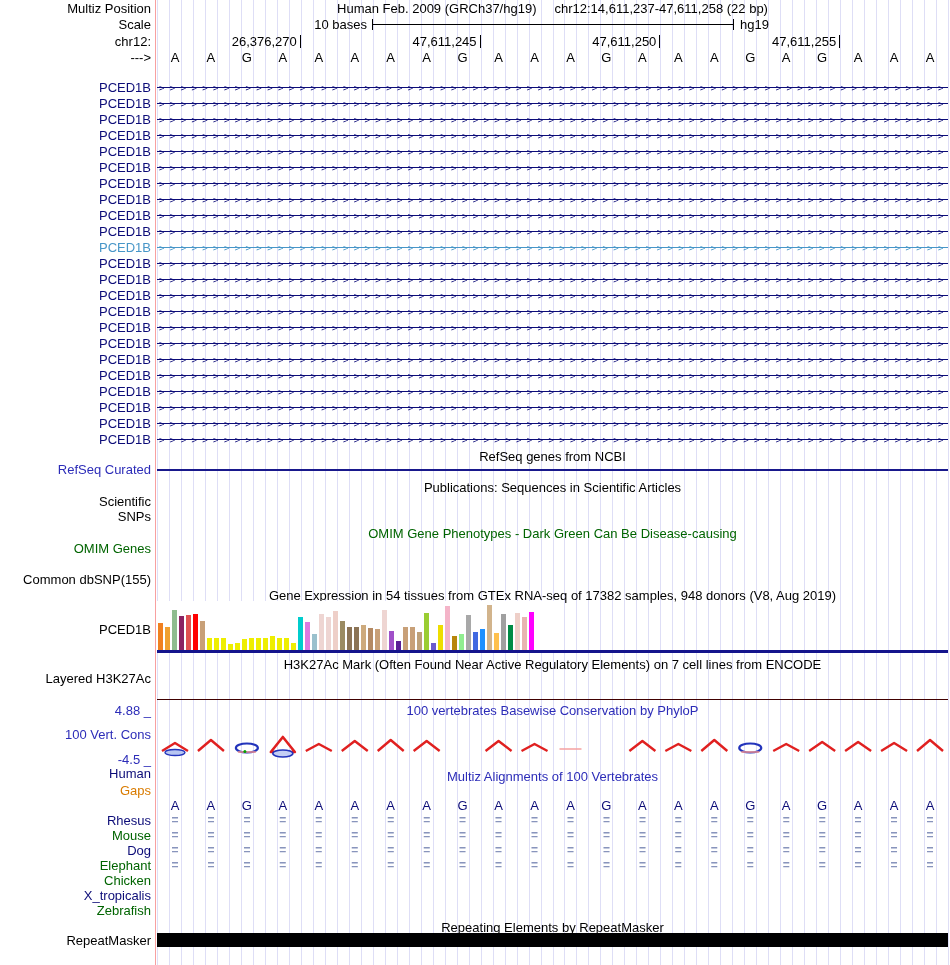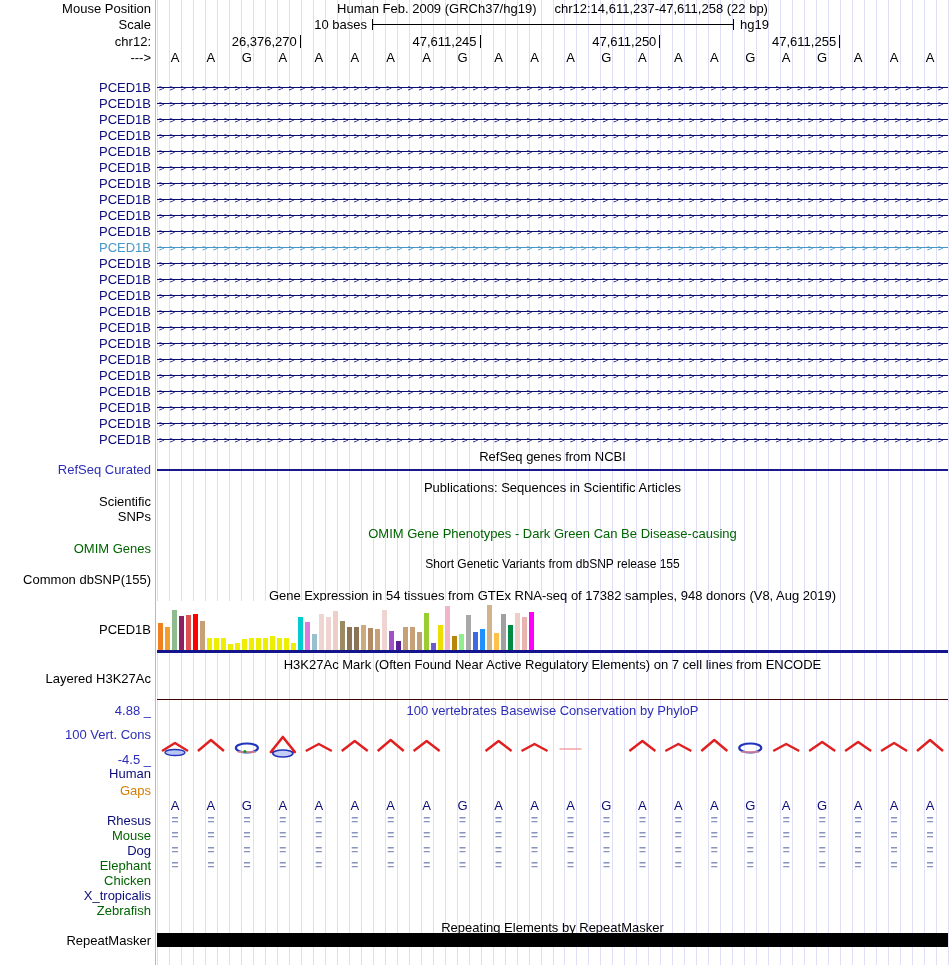--- a/index.html
+++ b/index.html
@@ -100,21 +100,21 @@
       <div class="gridline" style="left: 876.091px;"></div>
       <div class="gridline" style="left: 888.076px;"></div>
       <div class="gridline" style="left: 900.061px;"></div>
       <div class="gridline" style="left: 912.045px;"></div>
       <div class="gridline" style="left: 924.03px;"></div>
       <div class="gridline" style="left: 936.015px;"></div>
       <div class="gridline" style="left: 948px;"></div>
     </div>
   <div id="pink-line"></div>
 
-  <div class="lbl" style="top:1px">Mouse Position</div>
+  <div class="lbl" style="top:1px">Multiz Position</div>
   <div class="ctitle" style="top:1px">
     <span>Human Feb. 2009 (GRCh37/hg19)</span><span style="display:inline-block;width:18px"></span><span>chr12:14,611,237-47,611,258 (22 bp)</span>
   </div>
   <div class="lbl" style="top:17px">Scale</div>
   <div style="position:absolute;left:157px;top:17px;width:210px;text-align:right;height:15px;line-height:15px">10 bases</div>
   <div id="scale-bar">
       <div class="hline"></div>
     </div>
   <div style="position:absolute;left:740px;top:17px;height:15px;line-height:15px">hg19</div>
   <div class="lbl" style="top:34px">chr12:</div>
@@ -253,21 +253,20 @@
   <div class="lbl blue" style="top:462px">RefSeq Curated</div>
   <div id="refseq-line"></div>
 
   <div class="ctitle" style="top:480px">Publications: Sequences in Scientific Articles</div>
   <div class="lbl" style="top:494px">Scientific</div>
   <div class="lbl" style="top:509px">SNPs</div>
 
   <div class="ctitle green" style="top:526px">OMIM Gene Phenotypes - Dark Green Can Be Disease-causing</div>
   <div class="lbl green" style="top:541px">OMIM Genes</div>
 
-  <div class="ctitle sm" style="top:557px">Short Genetic Variants from dbSNP release 155</div>
   <div class="lbl" style="top:572px">Common dbSNP(155)</div>
 
   <div class="ctitle" style="top:588px">Gene Expression in 54 tissues from GTEx RNA-seq of 17382 samples, 948 donors (V8, Aug 2019)</div>
   <div class="gtex-panel" id="gtex-panel">
       <div class="gtex-bar" style="left: 1px; height: 27px; background: rgb(240, 128, 32);"></div>
       <div class="gtex-bar" style="left: 8px; height: 23px; background: rgb(240, 160, 48);"></div>
       <div class="gtex-bar" style="left: 15px; height: 40px; background: rgb(143, 188, 143);"></div>
       <div class="gtex-bar" style="left: 22px; height: 34px; background: rgb(139, 34, 98);"></div>
       <div class="gtex-bar" style="left: 29px; height: 35px; background: rgb(224, 80, 80);"></div>
       <div class="gtex-bar" style="left: 36px; height: 36px; background: rgb(255, 0, 0);"></div>
@@ -352,20 +351,21 @@
       <ellipse cx="593.25" cy="15" rx="11" ry="4.5" fill="none" stroke="#2233BB" stroke-width="2.2"></ellipse>
       <line x1="584.25" y1="19" x2="602.25" y2="19" stroke="#F09090" stroke-width="1.5"></line>
       <polyline points="616.2045454545455,18 629.2045454545455,11 642.2045454545455,18" fill="none" stroke="#E02020" stroke-width="2.4" stroke-linejoin="round"></polyline>
       <polyline points="652.1590909090909,18 665.1590909090909,9 678.1590909090909,18" fill="none" stroke="#E02020" stroke-width="2.4" stroke-linejoin="round"></polyline>
       <polyline points="688.1136363636364,18 701.1136363636364,9 714.1136363636364,18" fill="none" stroke="#E02020" stroke-width="2.4" stroke-linejoin="round"></polyline>
       <polyline points="724.0681818181818,18 737.0681818181818,10 750.0681818181818,18" fill="none" stroke="#E02020" stroke-width="2.4" stroke-linejoin="round"></polyline>
       <polyline points="760.0227272727273,18 773.0227272727273,7 786.0227272727273,18" fill="none" stroke="#E02020" stroke-width="2.4" stroke-linejoin="round"></polyline>
     </svg>
   <div class="lbl blue" style="top:752px">-4.5 _</div>
 
+  <div class="ctitle blue" style="top:769px">Multiz Alignments of 100 Vertebrates</div>
   <div class="lbl orange" style="top:783px">Gaps</div>
   <div id="multiz-layer">
       <div class="lbl" style="top: 766px; color: rgb(12, 12, 120);">Human</div>
       <div class="lbl" style="top: 813px; color: rgb(12, 12, 120);">Rhesus</div>
       <div class="align-row" style="top: 813px;">
         <div class="align-cell" style="left: 0px; width: 35.9545px;">=</div>
         <div class="align-cell" style="left: 35.9545px; width: 35.9545px;">=</div>
         <div class="align-cell" style="left: 71.9091px; width: 35.9545px;">=</div>
         <div class="align-cell" style="left: 107.864px; width: 35.9545px;">=</div>
         <div class="align-cell" style="left: 143.818px; width: 35.9545px;">=</div>

